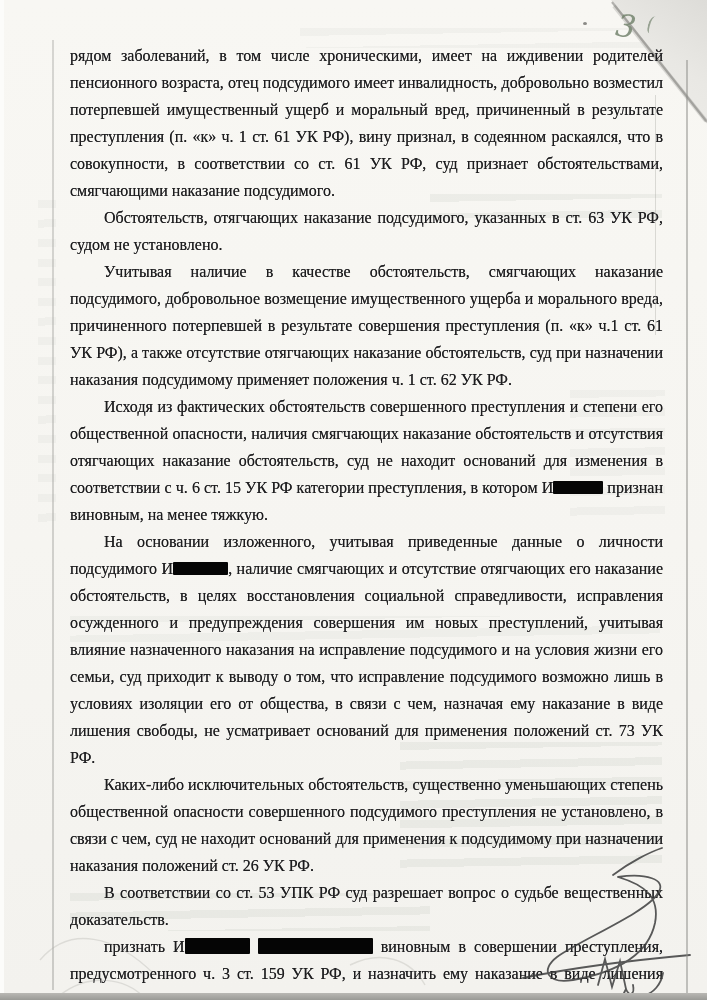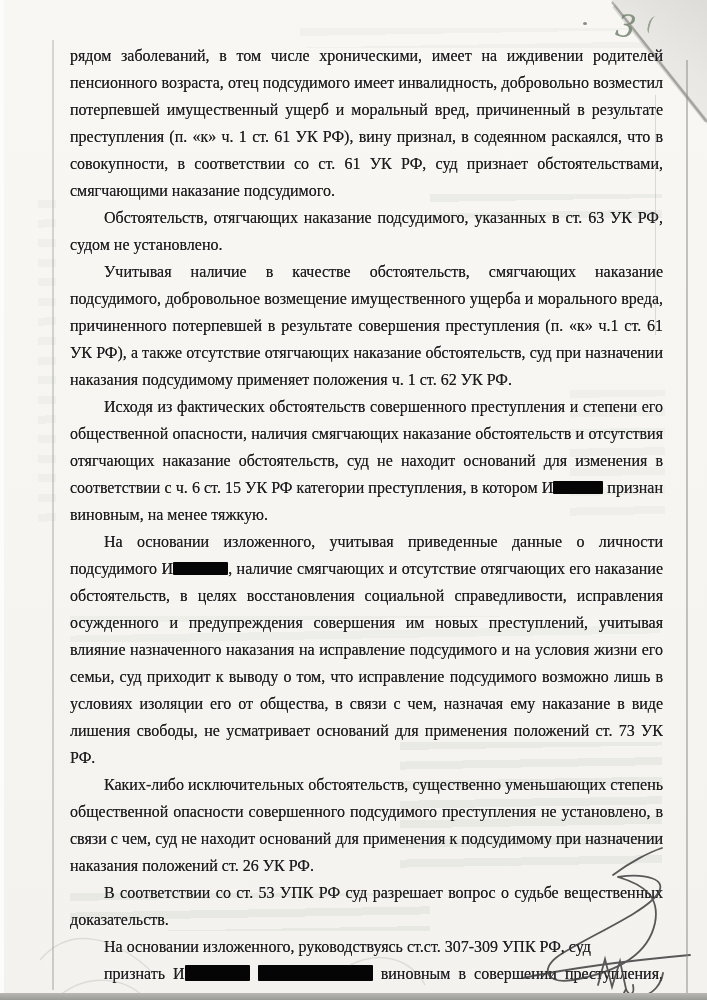--- a/index.html
+++ b/index.html
@@ -76,21 +76,20 @@
   <div class="speck"></div>
 
   <div class="textcol" id="doc-flow">
       <p class="">рядом заболеваний, в том числе хроническими, имеет на иждивении родителей пенсионного возраста, отец подсудимого имеет инвалидность, добровольно возместил потерпевшей имущественный ущерб и моральный вред, причиненный в результате преступления (п. «к» ч. 1 ст. 61 УК РФ), вину признал, в содеянном раскаялся, что в совокупности, в соответствии со ст. 61 УК РФ, суд признает обстоятельствами, смягчающими наказание подсудимого.</p>
       <p class="ind">Обстоятельств, отягчающих наказание подсудимого, указанных в ст. 63 УК РФ, судом не установлено.</p>
       <p class="ind">Учитывая наличие в качестве обстоятельств, смягчающих наказание подсудимого, добровольное возмещение имущественного ущерба и морального вреда, причиненного потерпевшей в результате совершения преступления (п. «к» ч.1 ст. 61 УК РФ), а также отсутствие отягчающих наказание обстоятельств, суд при назначении наказания подсудимому применяет положения ч. 1 ст. 62 УК РФ.</p>
       <p class="ind">Исходя из фактических обстоятельств совершенного преступления и степени его общественной опасности, наличия смягчающих наказание обстоятельств и отсутствия отягчающих наказание обстоятельств, суд не находит оснований для изменения в соответствии с ч. 6 ст. 15 УК РФ категории преступления, в котором И<span class="redact" style="width: 50px;"></span> признан виновным, на менее тяжкую.</p>
       <p class="ind">На основании изложенного, учитывая приведенные данные о личности подсудимого И<span class="redact" style="width: 55px;"></span>, наличие смягчающих и отсутствие отягчающих его наказание обстоятельств, в целях восстановления социальной справедливости, исправления осужденного и предупреждения совершения им новых преступлений, учитывая влияние назначенного наказания на исправление подсудимого и на условия жизни его семьи, суд приходит к выводу о том, что исправление подсудимого возможно лишь в условиях изоляции его от общества, в связи с чем, назначая ему наказание в виде лишения свободы, не усматривает оснований для применения положений ст. 73 УК РФ.</p>
       <p class="ind">Каких-либо исключительных обстоятельств, существенно уменьшающих степень общественной опасности совершенного подсудимого преступления не установлено, в связи с чем, суд не находит оснований для применения к подсудимому при назначении наказания положений ст. 26 УК РФ.</p>
       <p class="ind">В соответствии со ст. 53 УПК РФ суд разрешает вопрос о судьбе вещественных доказательств.</p>
-      <p class="ind">На основании изложенного, руководствуясь ст.ст. 307-309 УПК РФ, суд</p>
       <p class="ind big-redact">признать И<span class="redact" style="width: 65px;"></span> <span class="redact" style="width: 115px;"></span> виновным в совершении преступления, предусмотренного ч. 3 ст. 159 УК РФ, и назначить ему наказание в виде лишения свободы сроком на ОДИН год с отбыванием наказания в исправительной колонии общего режима.</p>
       <p class="page-number">8</p>
     </div>
 
   <svg class="overlay-svg" width="707" height="1000" viewBox="0 0 707 1000">
     <g stroke="#3d3e3e" stroke-width="1.8" fill="none" stroke-linecap="round" opacity=".85">
       <path d="M618,877 C645,873 668,879 658,893 C648,912 580,940 557,957 C540,970 547,984 573,980 C607,974 647,960 655,923 C660,897 645,885 618,877"></path>
       <path d="M523,978 C575,967 635,960 690,955"></path>
       <path d="M598,985 L605,959 L612,987 L620,961 L626,989 C629,997 635,995 633,985"></path>
       <path d="M626,989 L622,997"></path>

